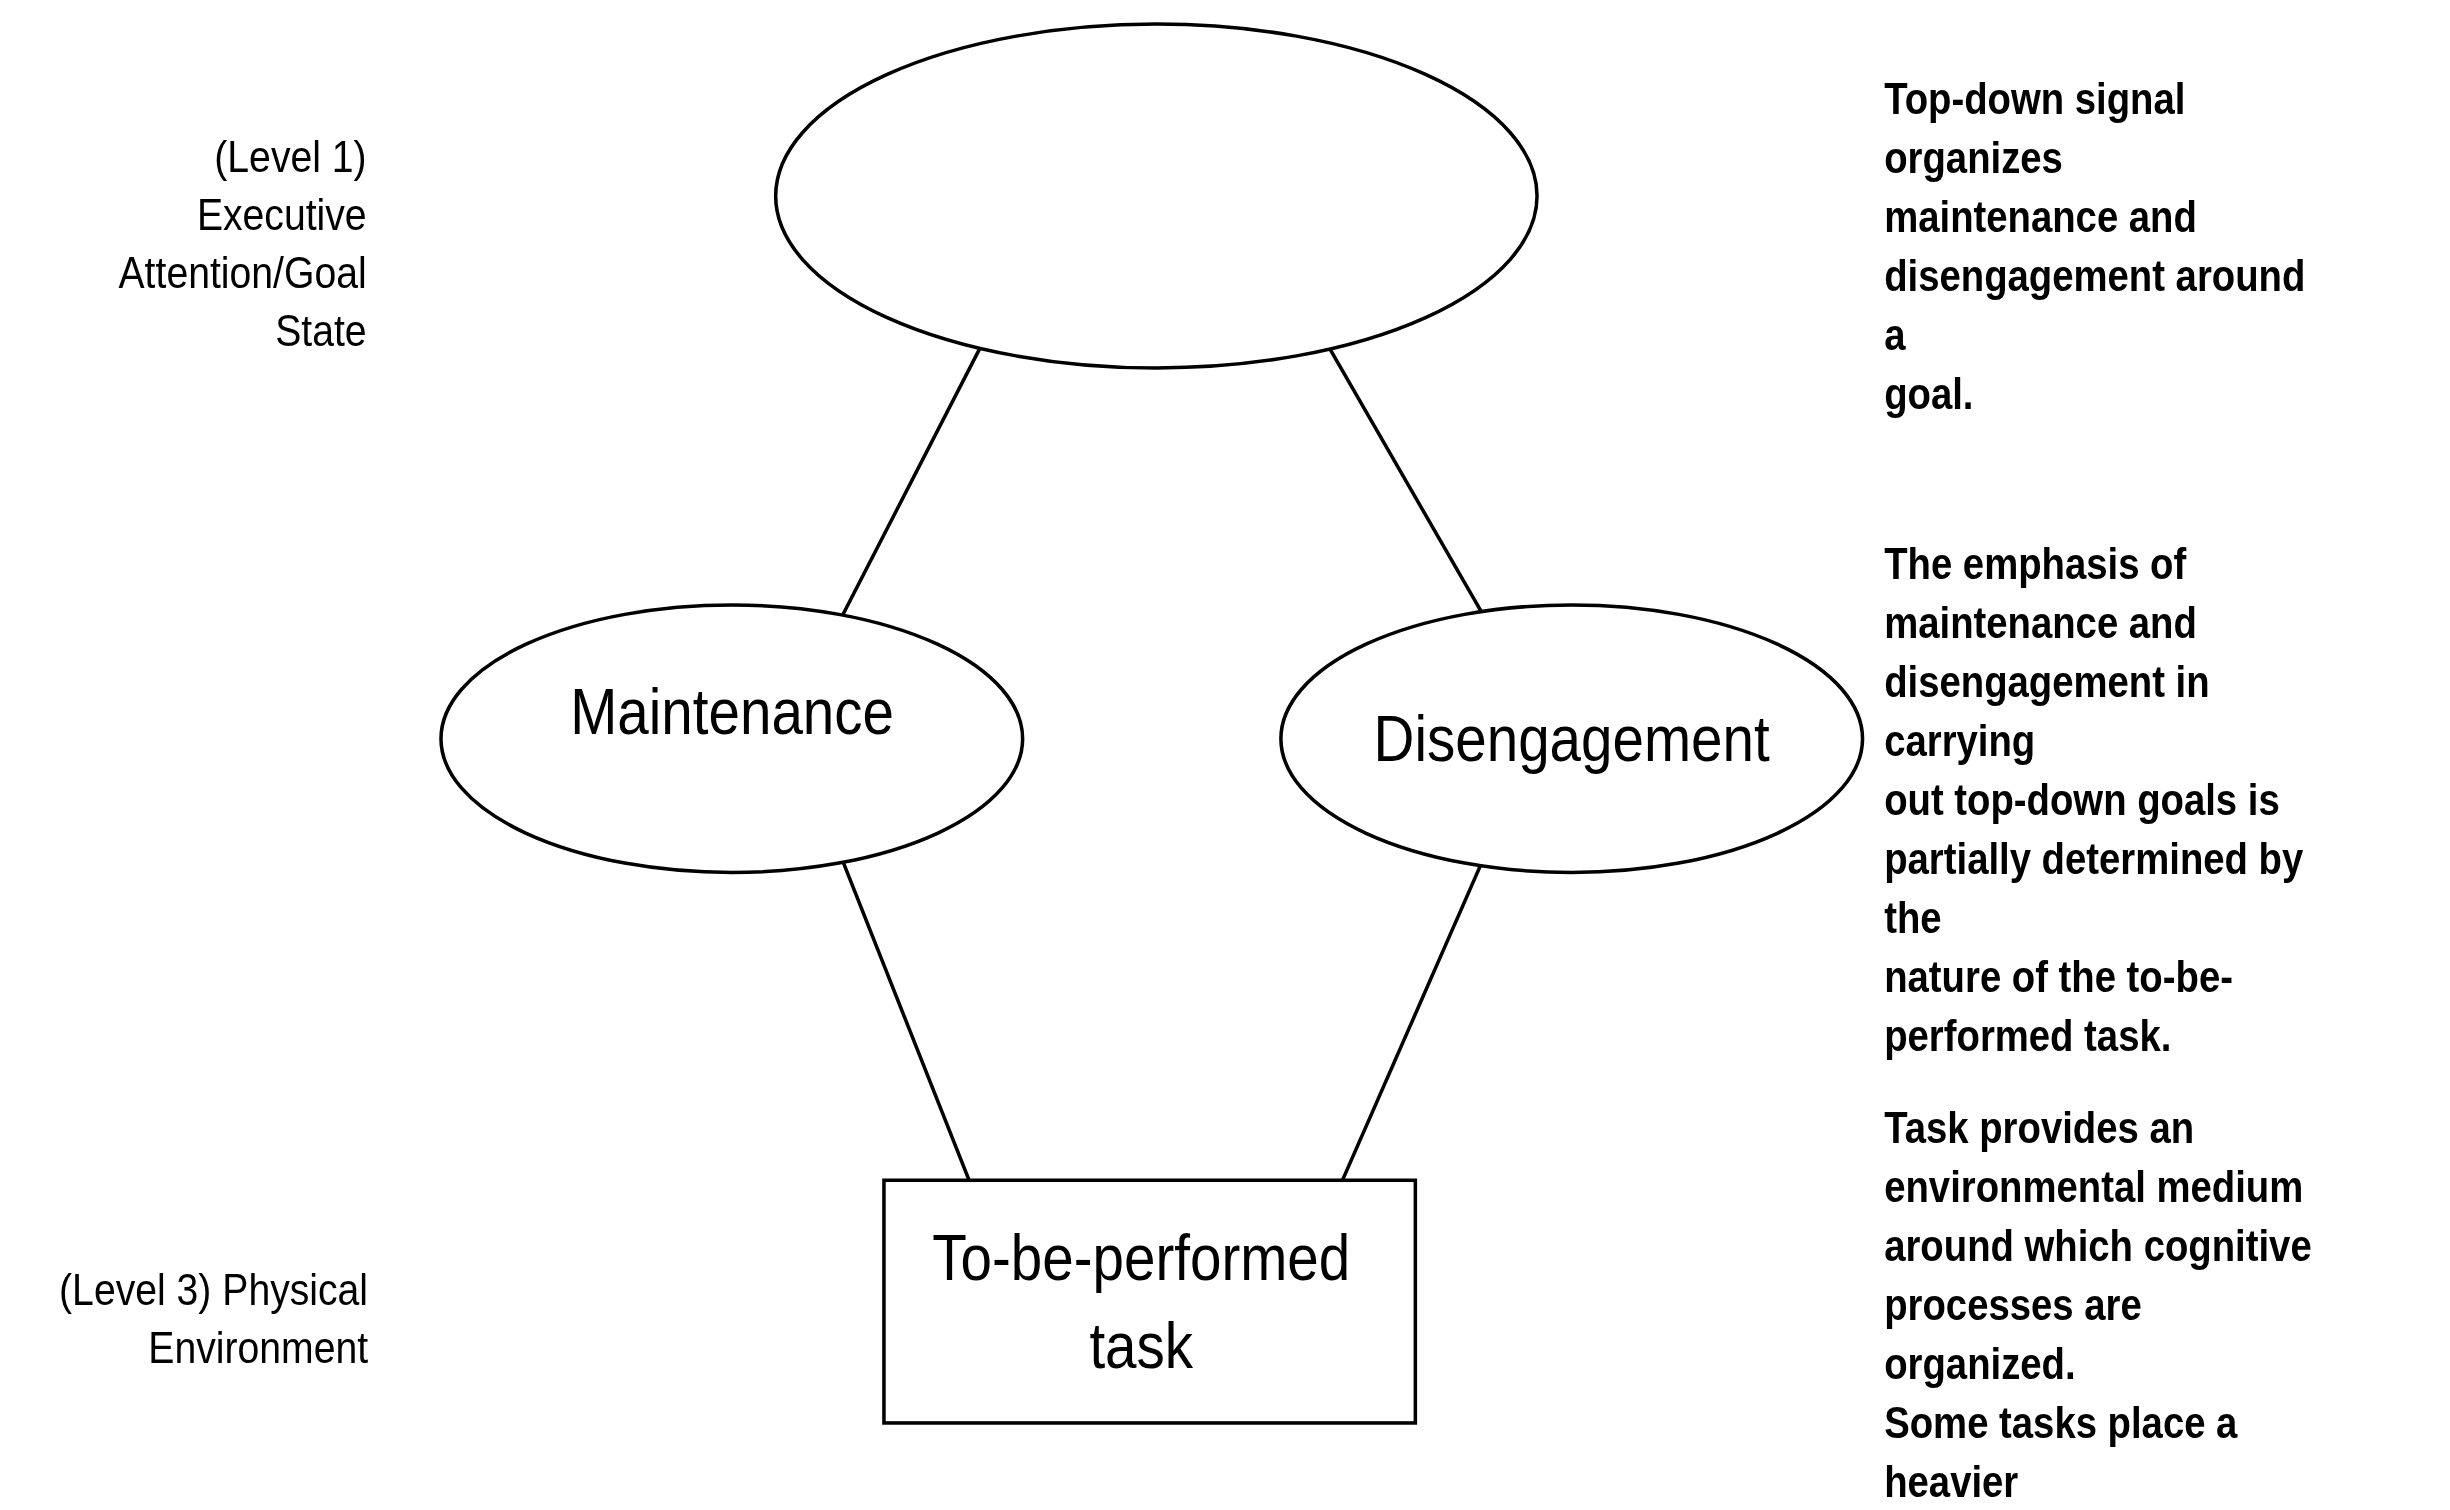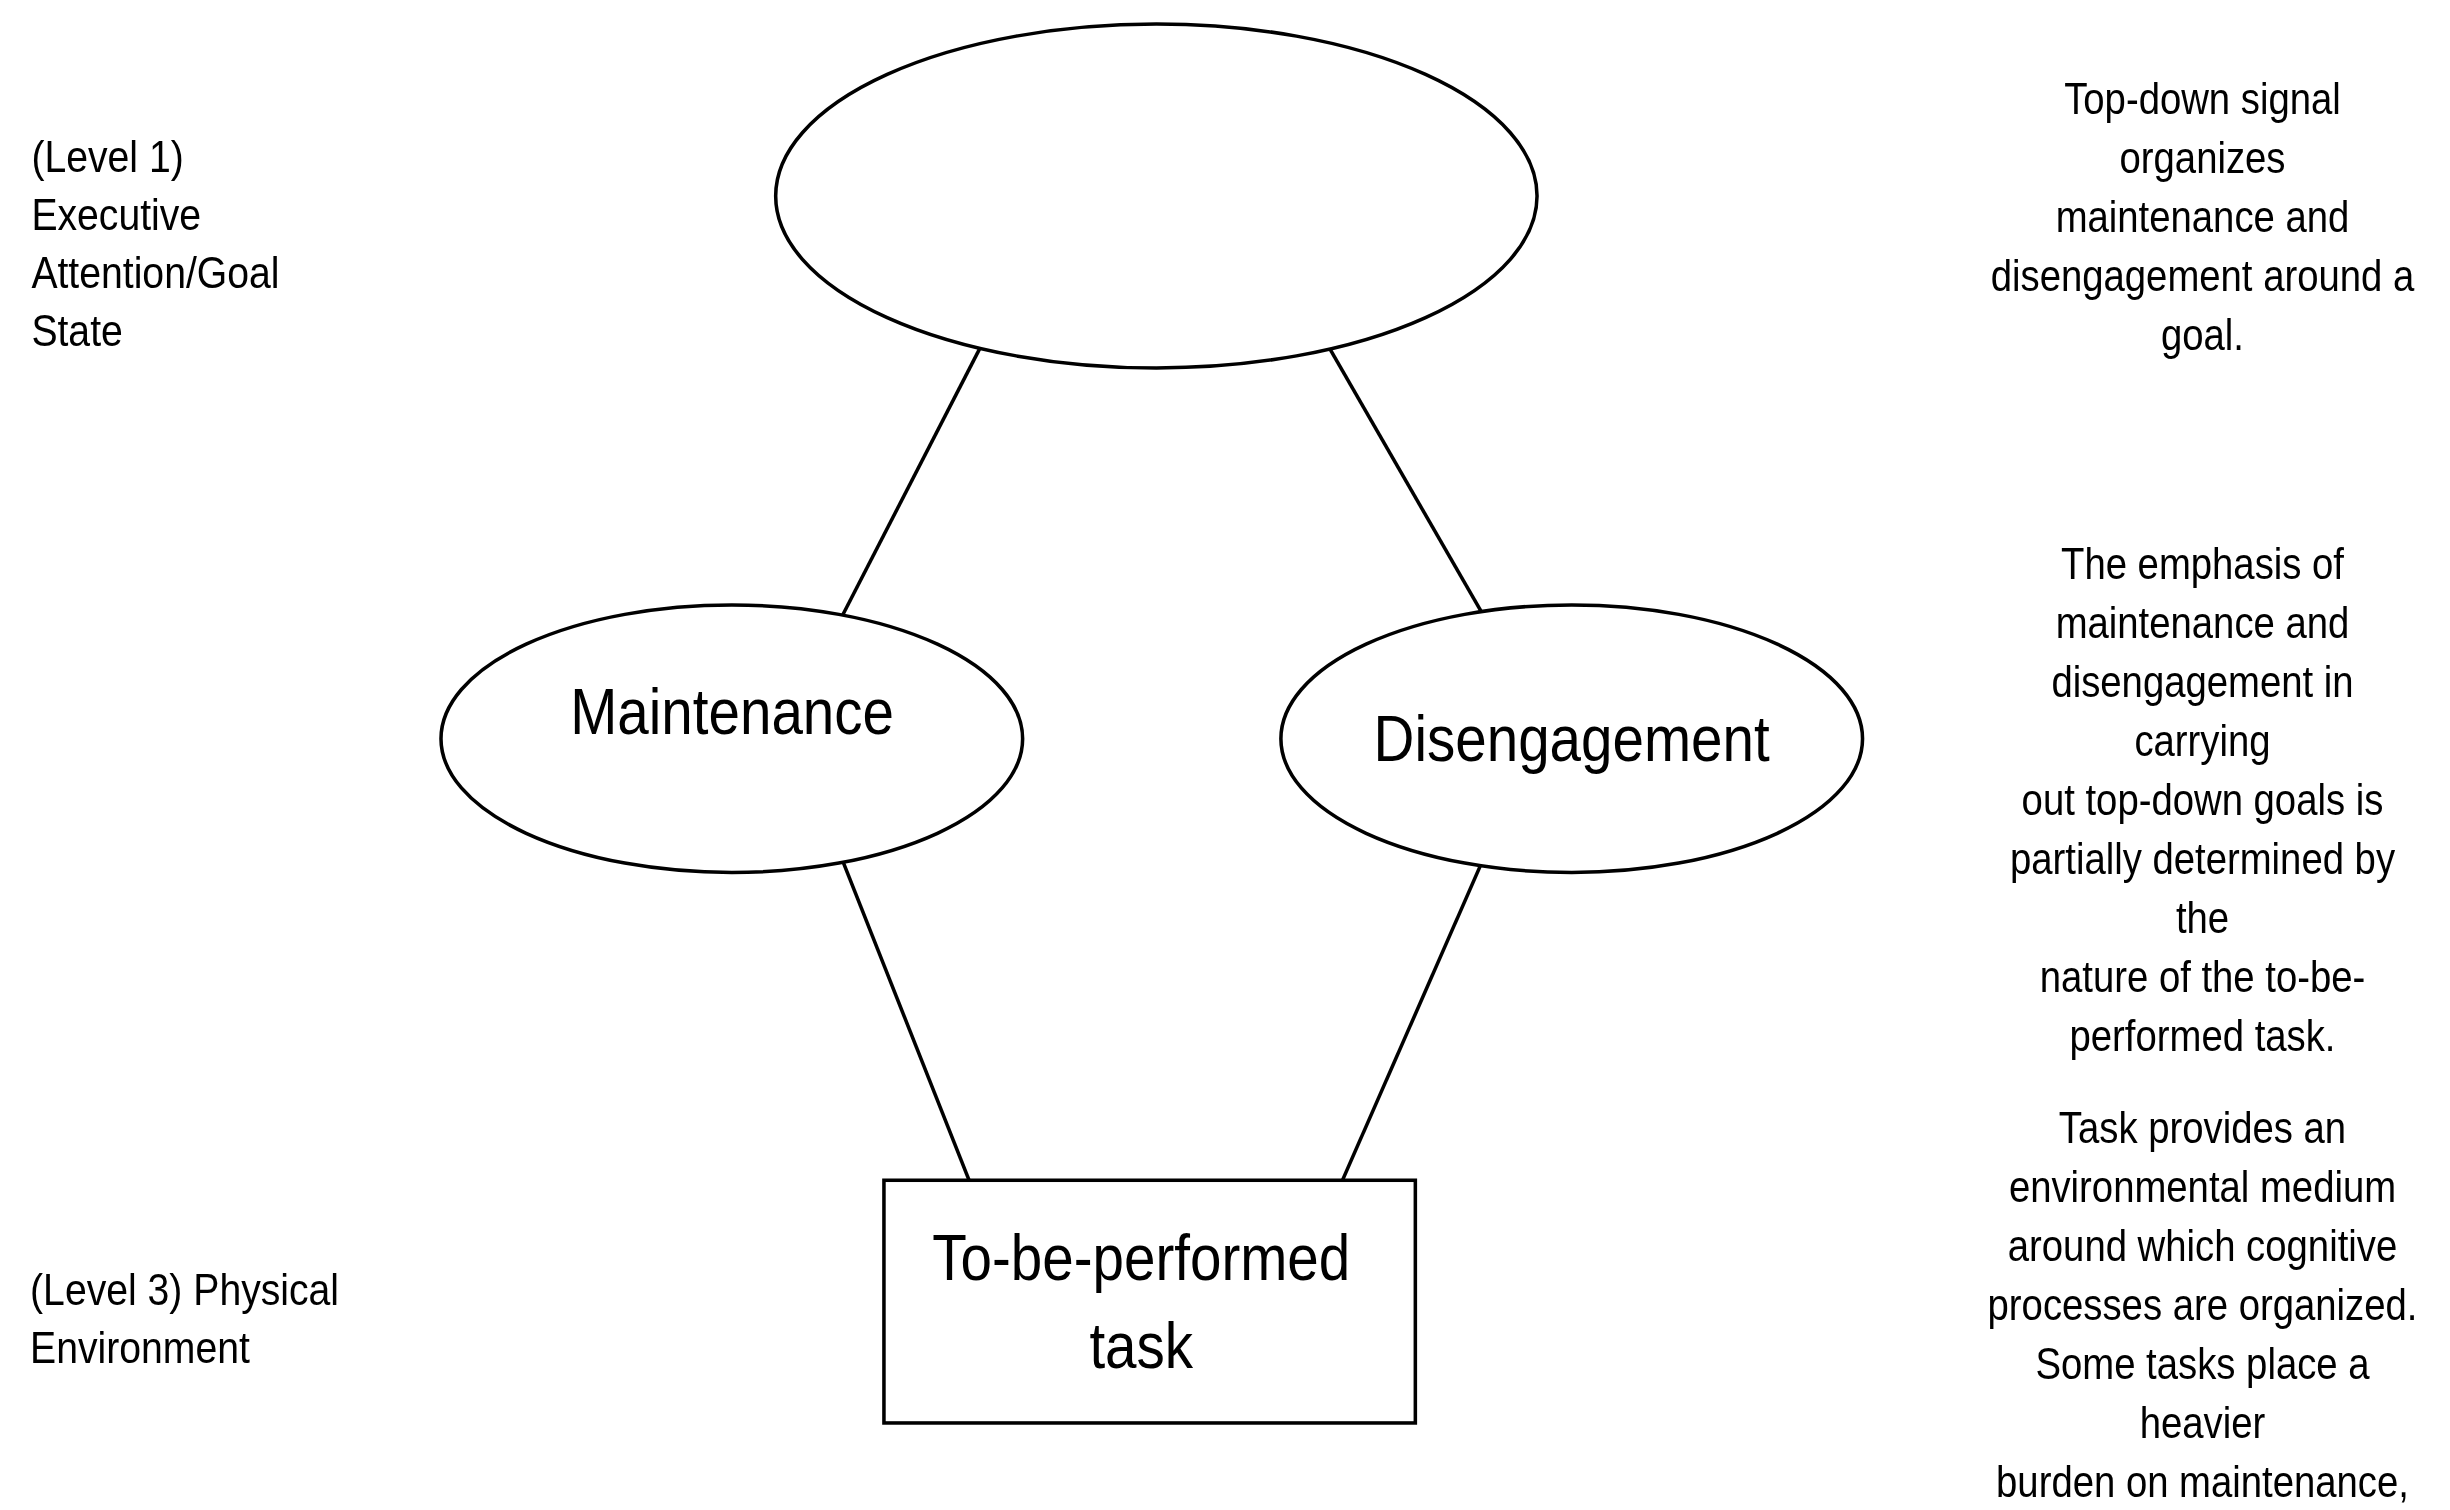--- a/index.html
+++ b/index.html
@@ -34,33 +34,33 @@
   }
   
   .txt {
     display: inline-block;
     white-space: pre-line;
     transform: scaleX(0.87);
     transform-origin: 50% 50%;
   }
   .side-label {
     position: absolute;
-    left: 7px;
+    left: 16px;
     width: 375px;
-    text-align: left;
+    text-align: right;
     font-size: 45px;
     line-height: 58px;
   }
   .annotation {
     position: absolute;
-    left: 1955px;
+    left: 1852px;
     width: 495px;
-    text-align: center;
     font-size: 44px;
     line-height: 59px;
+    font-weight: bold;
   }
   .node-label {
     position: absolute;
     display: flex;
     align-items: center;
     justify-content: center;
     text-align: center;
     font-size: 65px;
     line-height: 88px;
     box-sizing: border-box;

